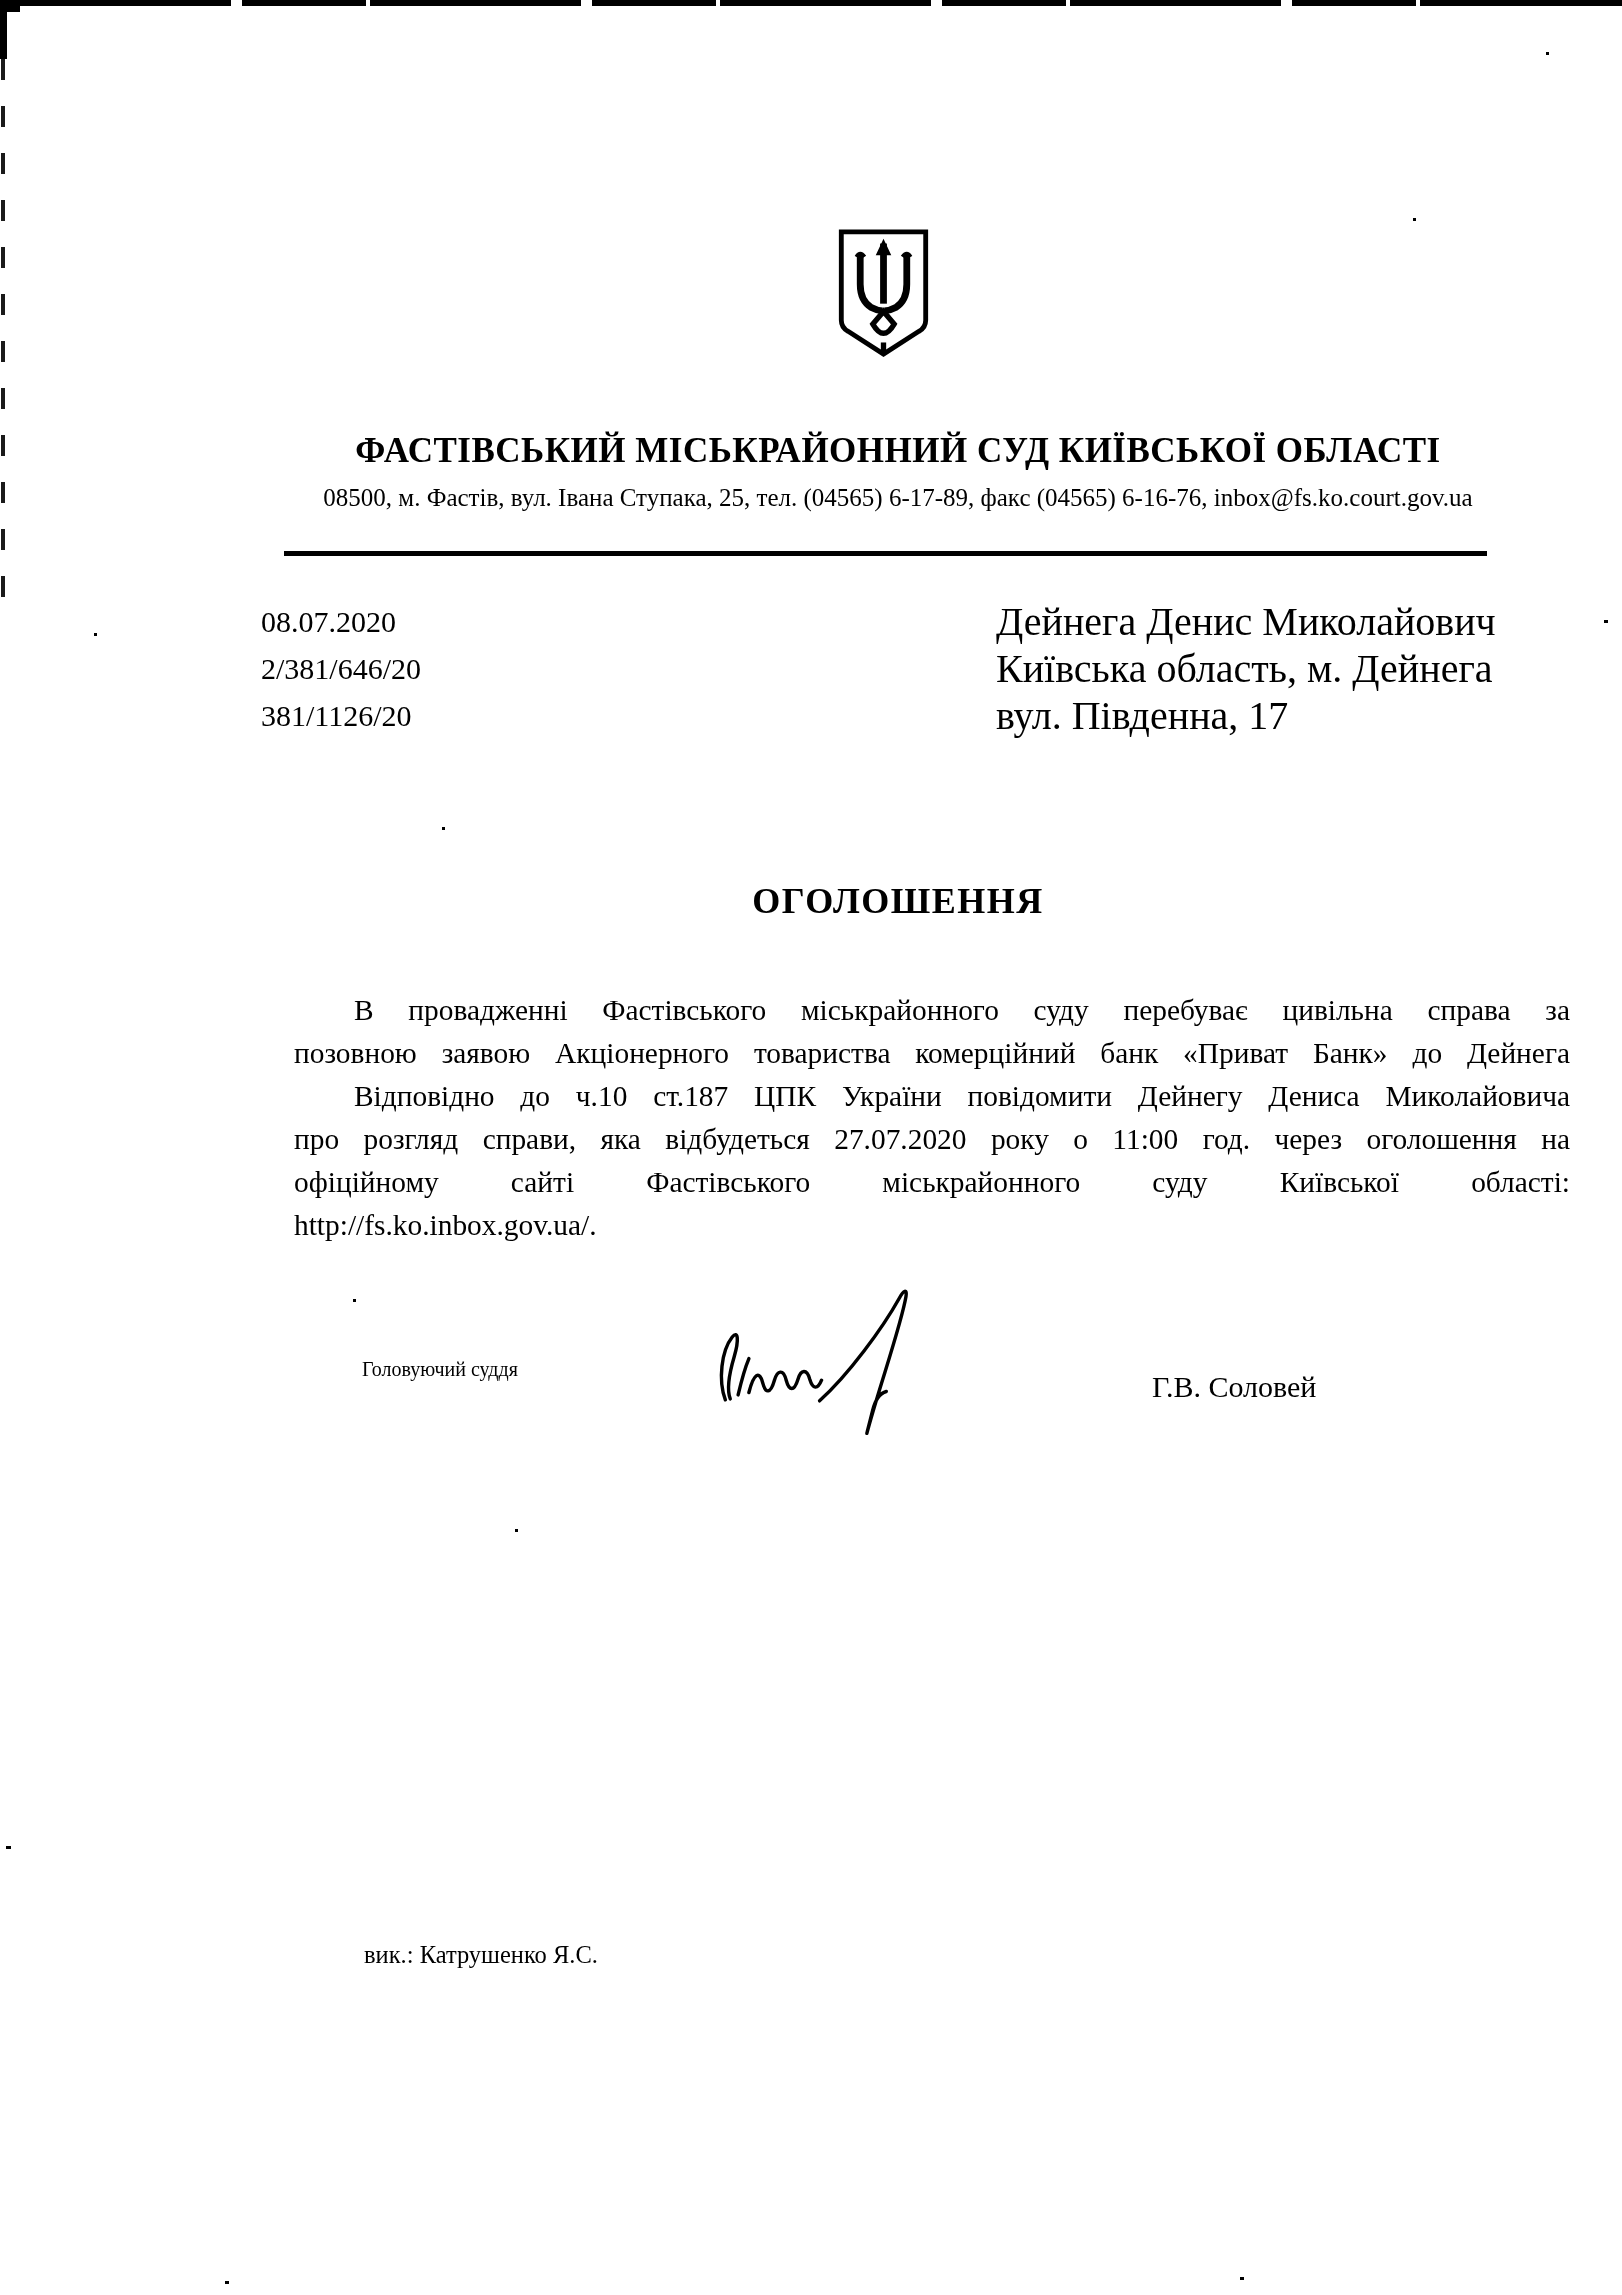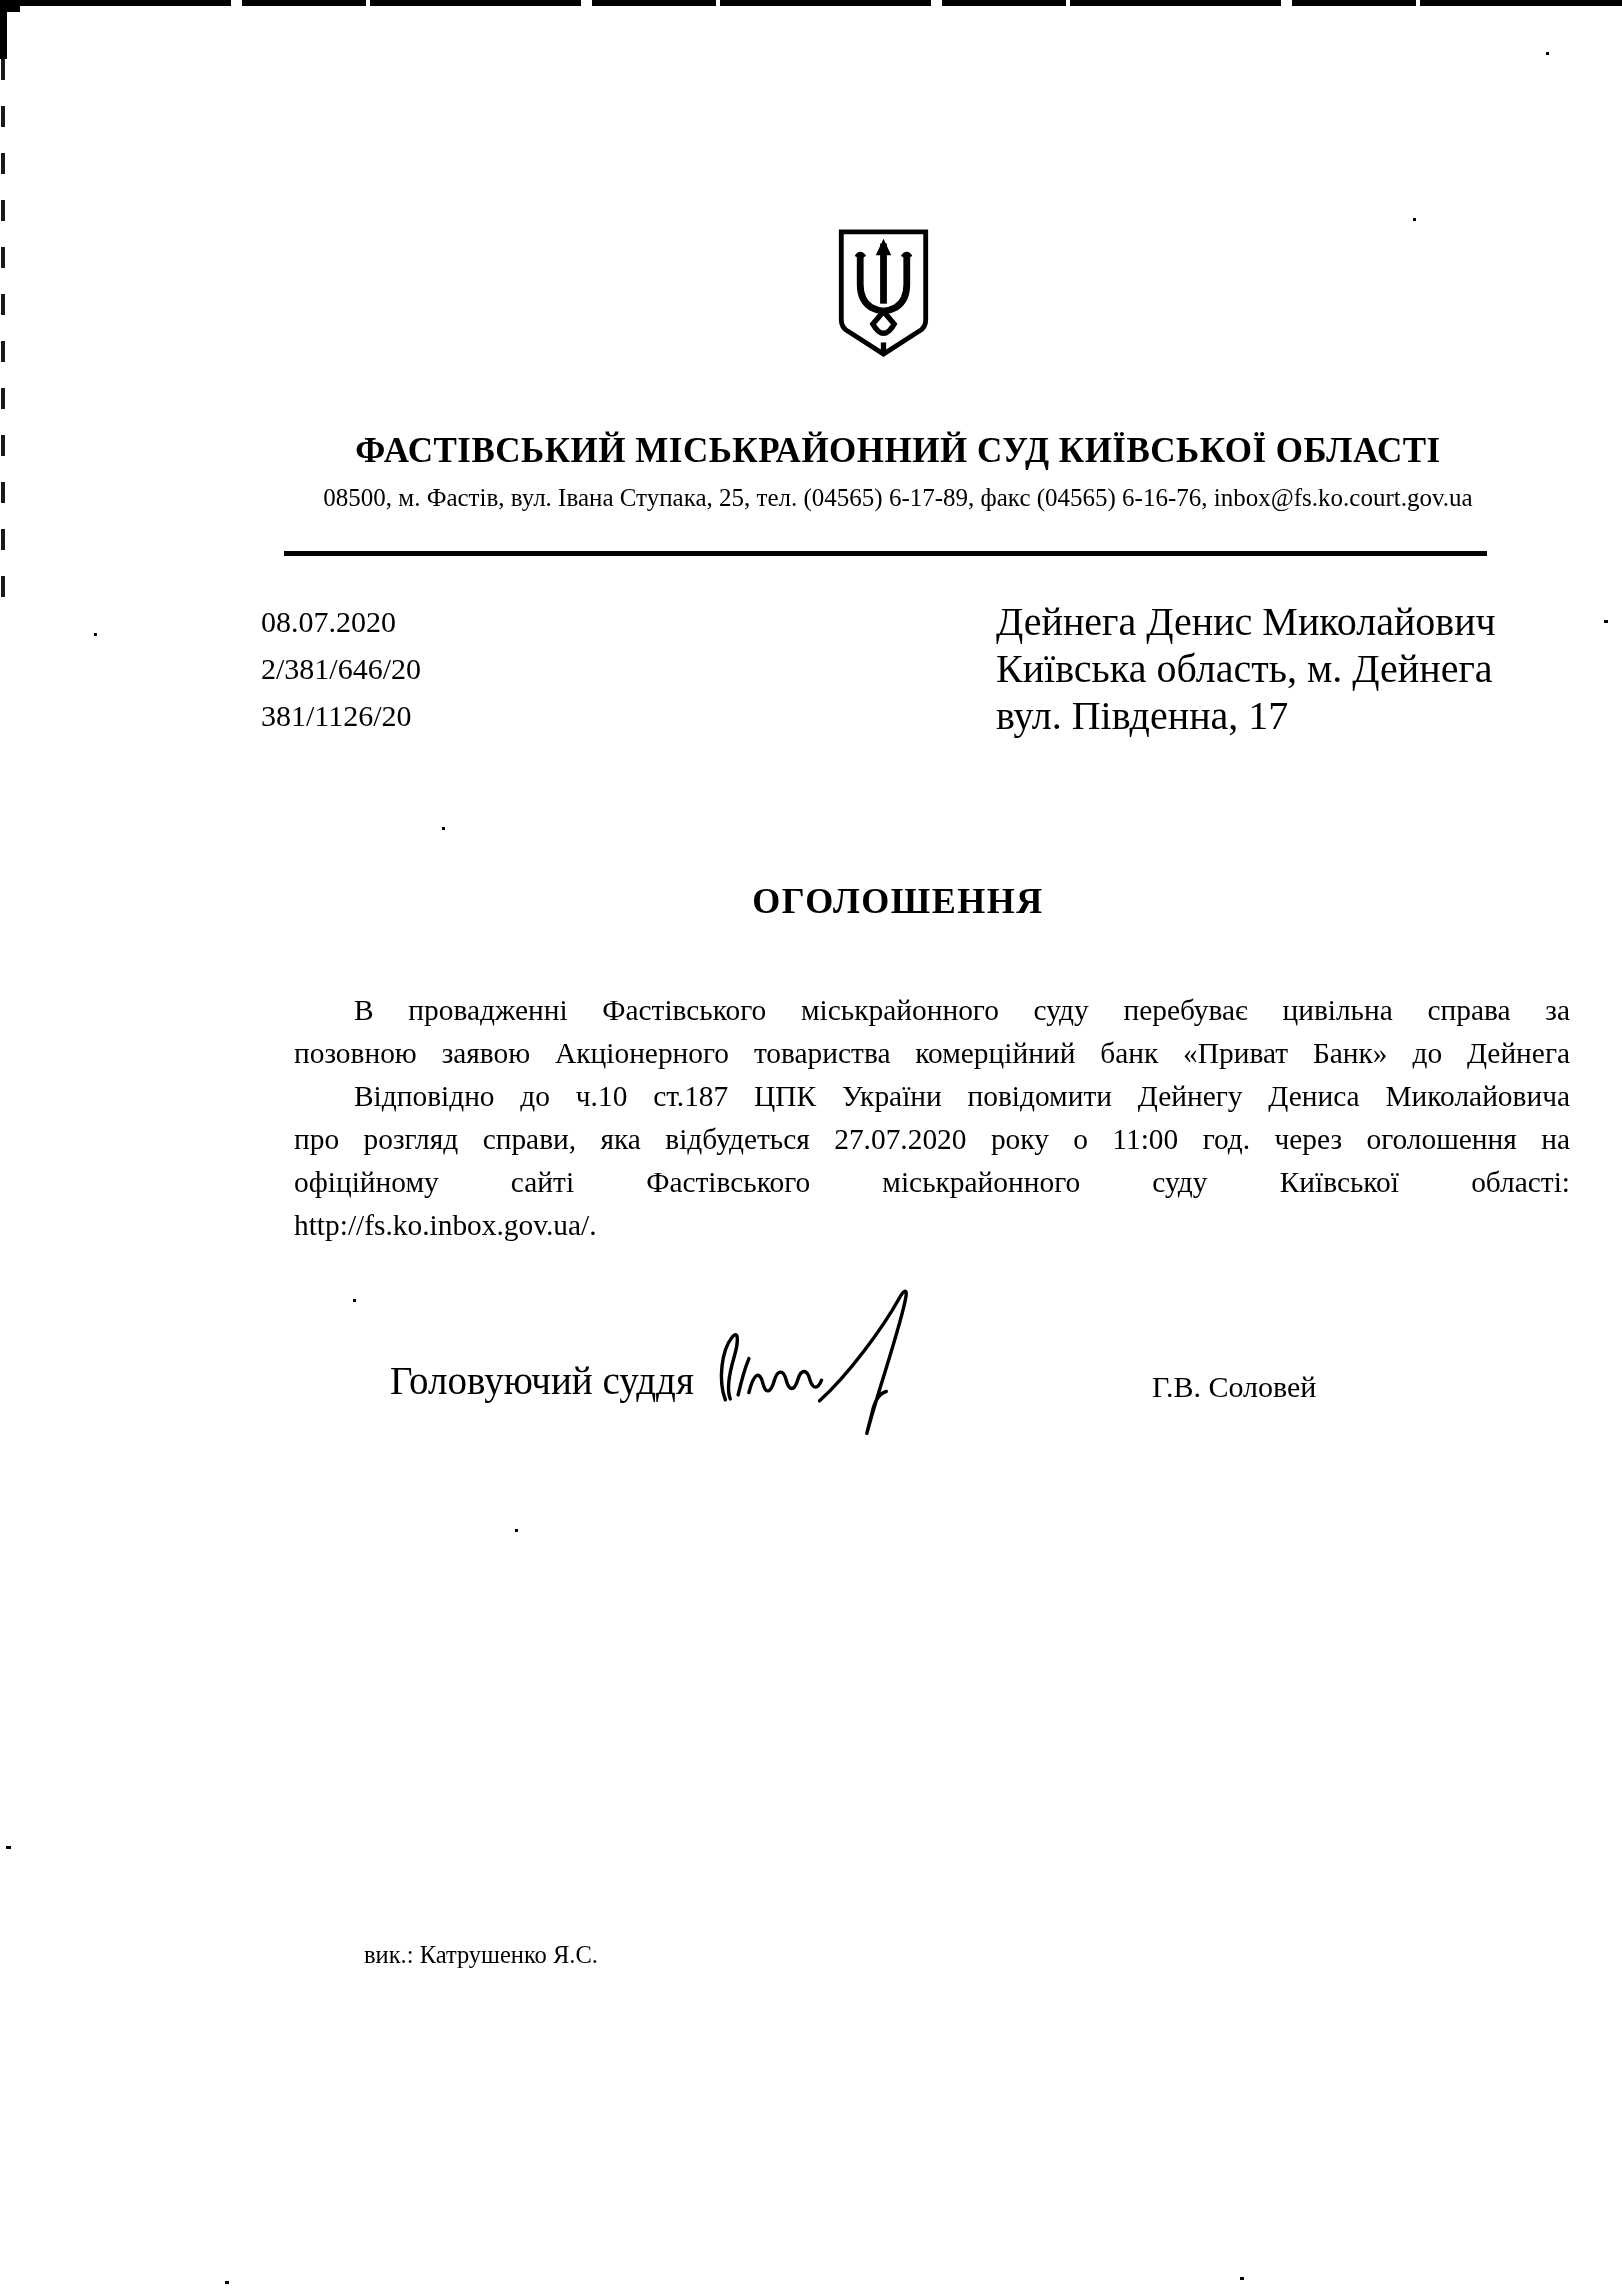--- a/index.html
+++ b/index.html
@@ -32,21 +32,21 @@
   
   .doc-title { top: 880px; font-size: 36px; font-weight: bold; letter-spacing: 1.5px; }
 
   
   .body-text { position: absolute; top: 989px; left: 260px; width: 1276px; font-size: 29.4px; margin-left: 34px; }
   .jline { display: block; line-height: 43px; text-align: justify; text-align-last: justify; }
   .jfirst { text-indent: 60px; }
   .jlast { text-align-last: left; }
 
   
-  .sign-role { position: absolute; top: 1358px; left: 362px; font-size: 39px; margin-left: 28px; }
+  .sign-role { position: absolute; top: 1358px; left: 362px; font-size: 20px; }
   .sign-name { position: absolute; top: 1358px; left: 1152px; font-size: 30px; margin-top: 12px; }
   .signature-svg { position: absolute; top: 1282px; left: 691px; width: 265px; height: 167px; }
 
   
   .executor { position: absolute; top: 1930px; left: 364px; font-size: 24.5px; margin-top: 11px; }
 </style>
 </head>
 <body>
 
 <div class="page">

